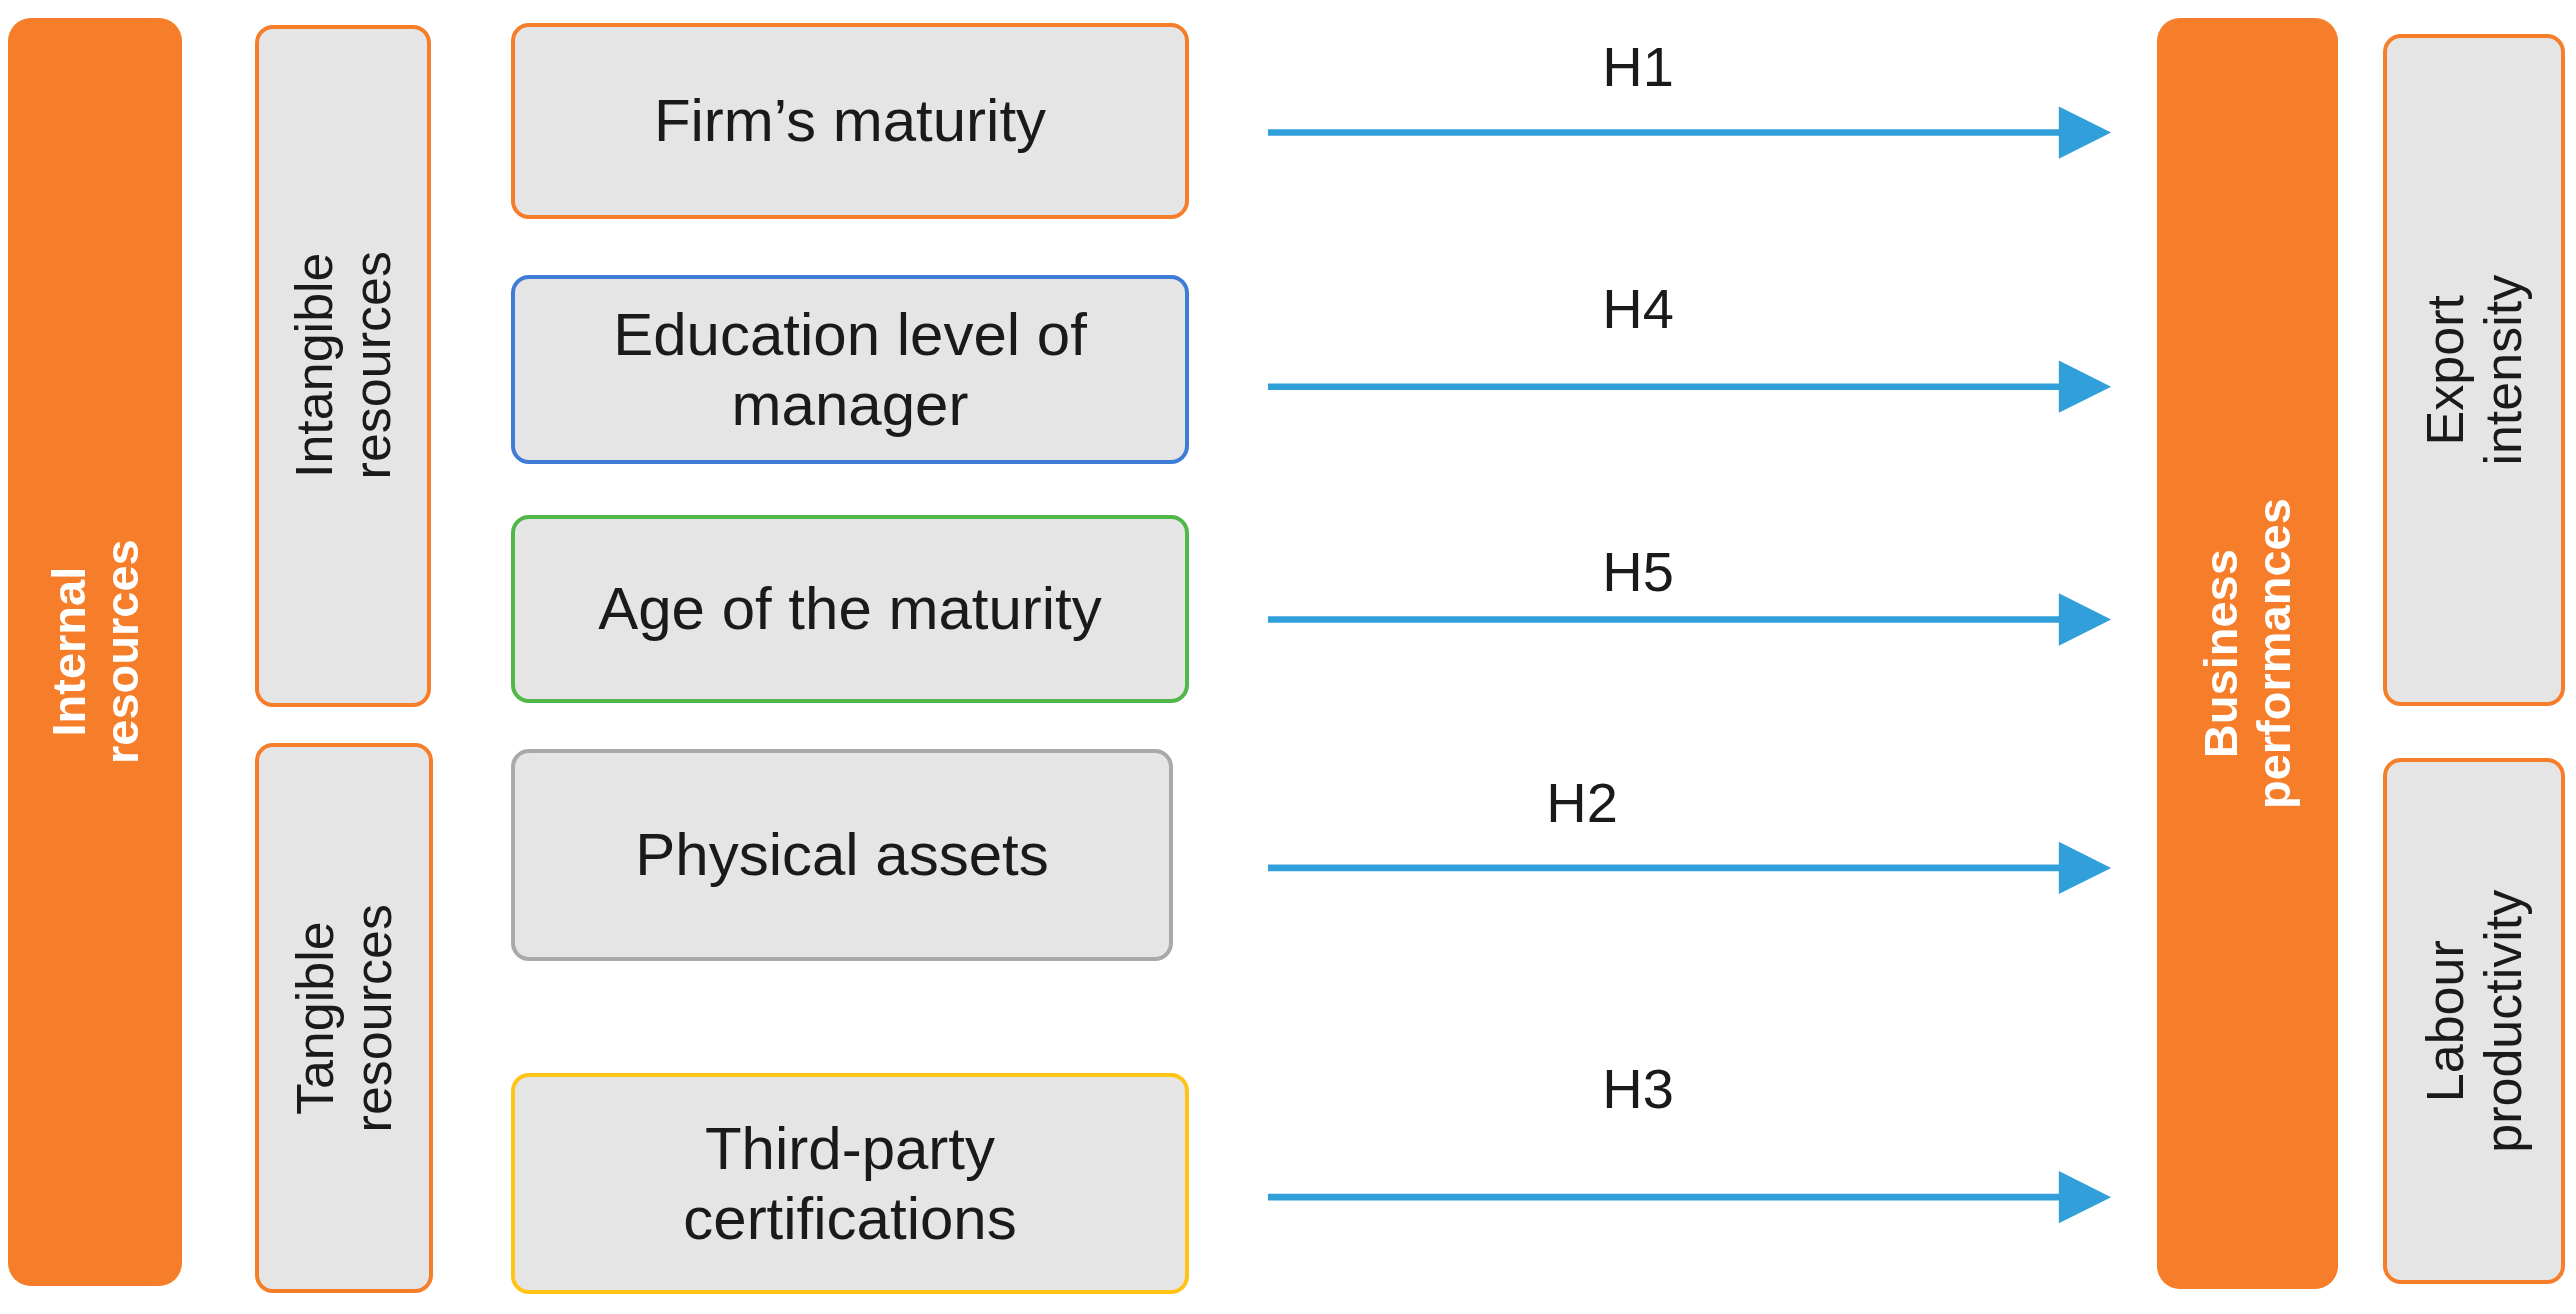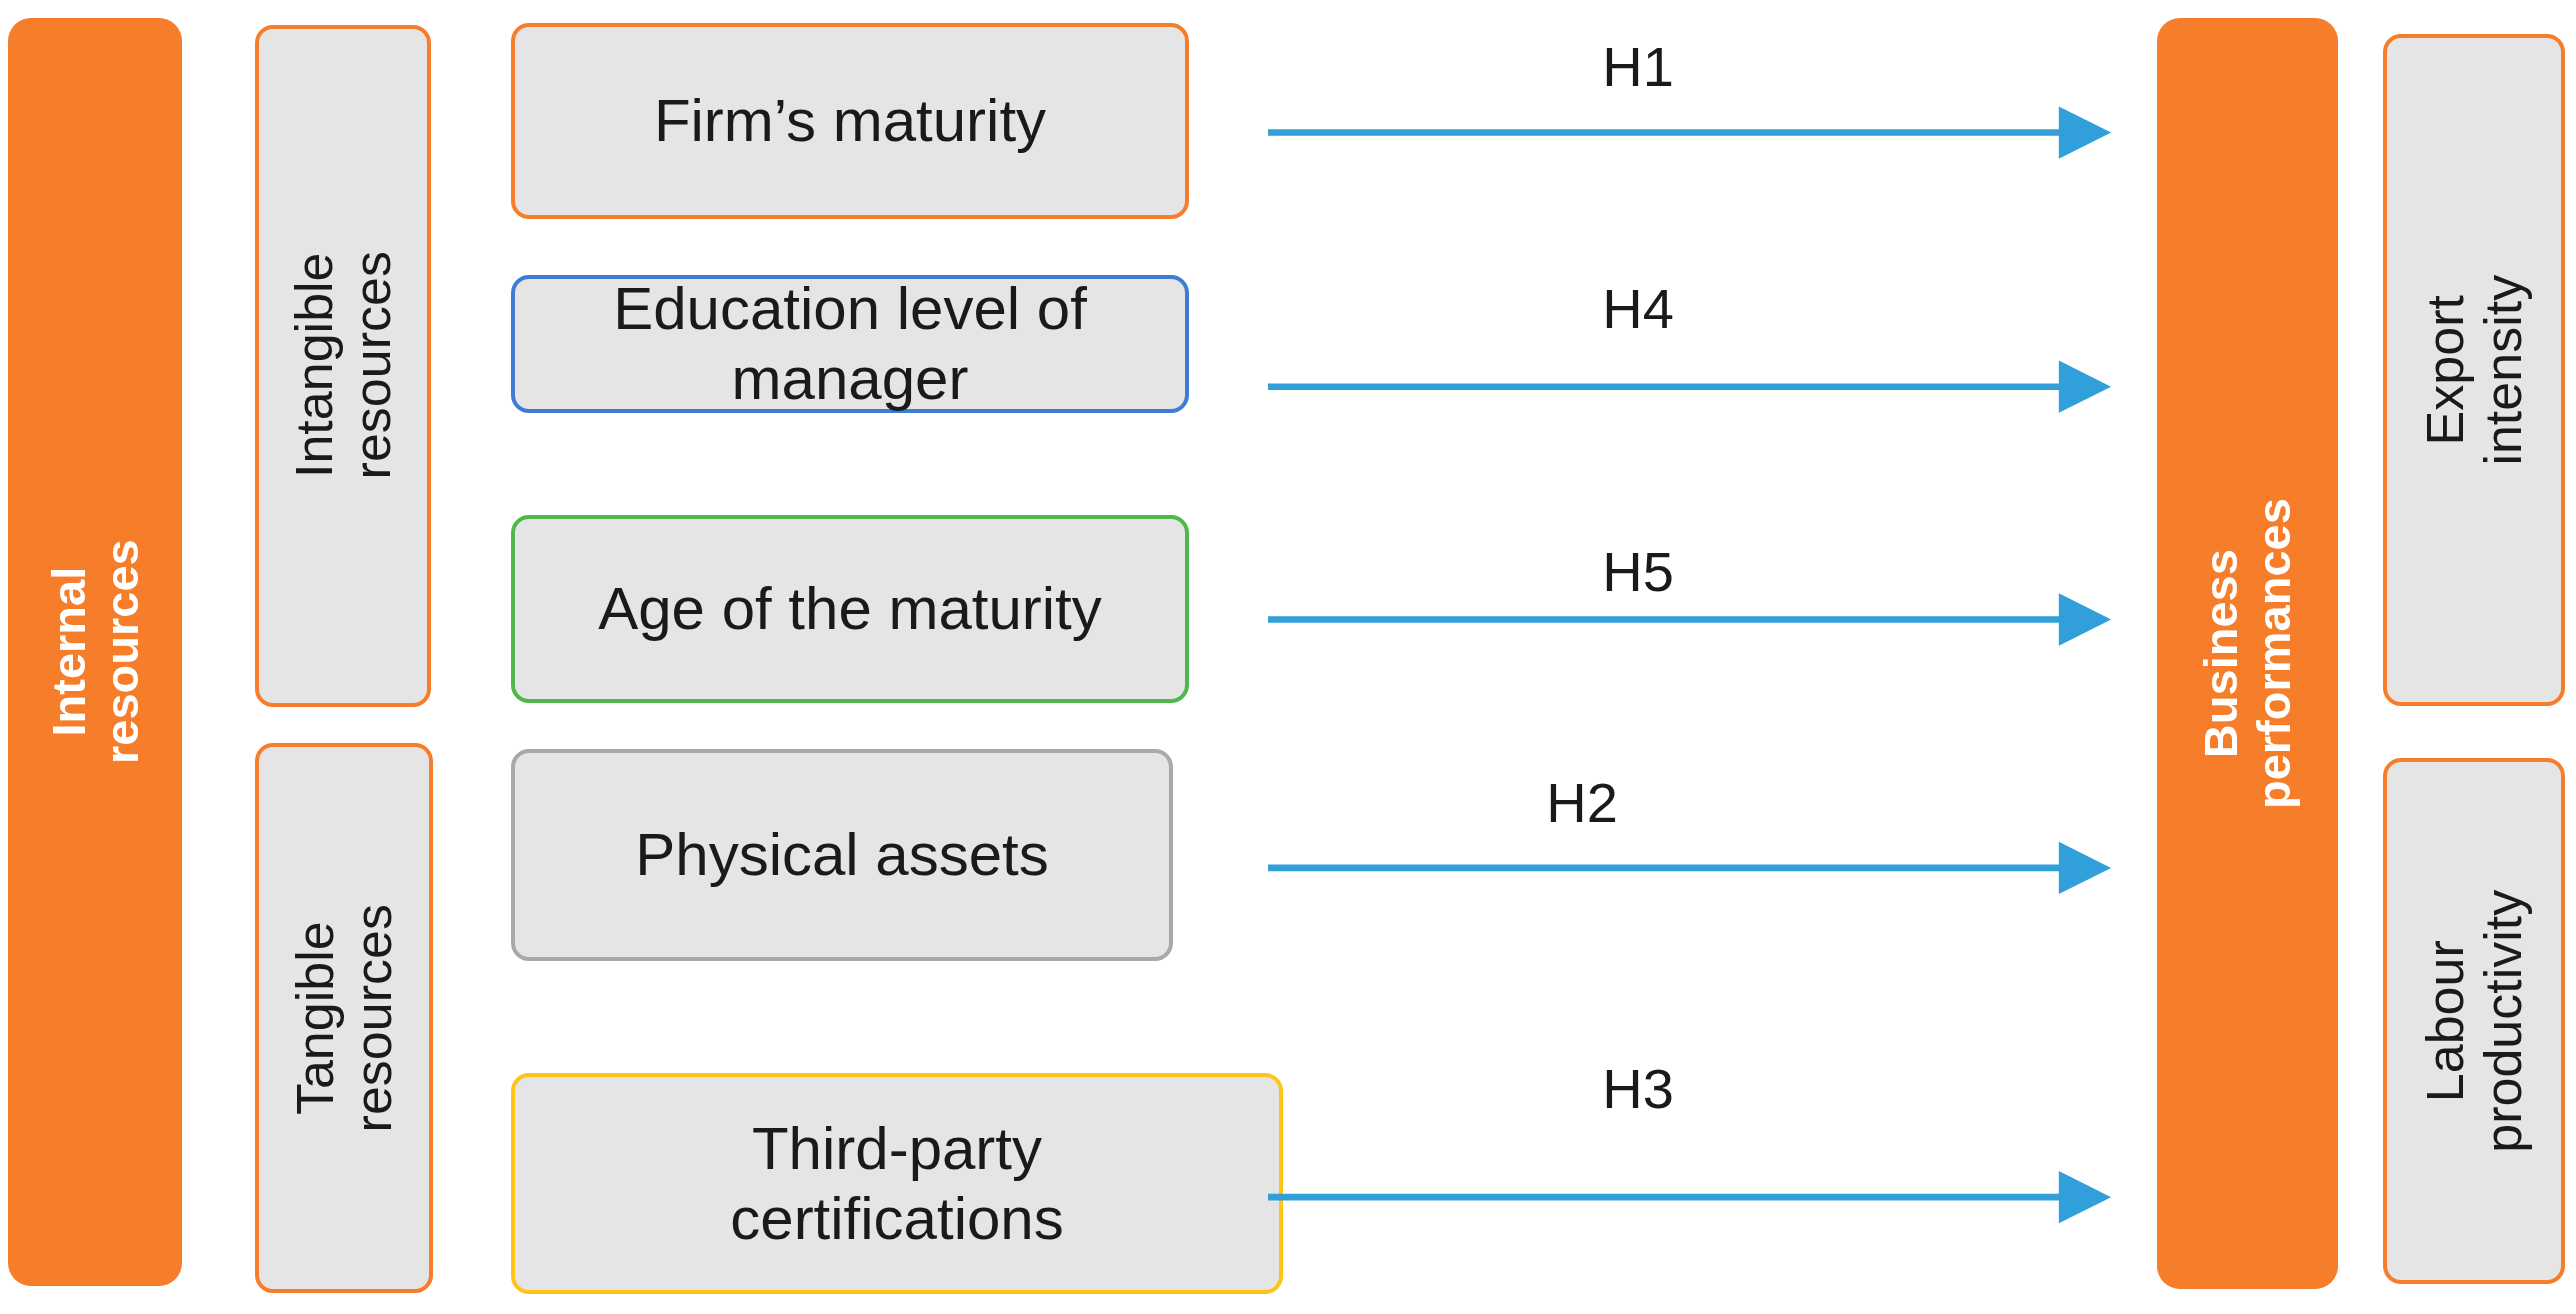--- a/index.html
+++ b/index.html
@@ -113,40 +113,40 @@
       <div class="vtext">Tangible resources</div>
     </div>
   </div>
 
   <div class="obox b-orange" style="left:511px; top:23px; width:678px; height:196px;">
     <div class="hwrap">
       <div class="htext">Firm’s maturity</div>
     </div>
   </div>
 
-  <div class="obox b-blue" style="left:511px; top:275px; width:678px; height:138px;">
+  <div class="obox b-blue" style="left:511px; top:275px; width:678px; height:189px;">
     <div class="hwrap">
       <div class="htext">Education level of
 manager</div>
     </div>
   </div>
 
   <div class="obox b-green" style="left:511px; top:515px; width:678px; height:188px;">
     <div class="hwrap">
       <div class="htext">Age of the maturity</div>
     </div>
   </div>
 
   <div class="obox b-gray" style="left:511px; top:749px; width:662px; height:212px;">
     <div class="hwrap">
       <div class="htext">Physical assets</div>
     </div>
   </div>
 
-  <div class="obox b-yellow" style="left:511px; top:1073px; width:772px; height:221px;">
+  <div class="obox b-yellow" style="left:511px; top:1073px; width:678px; height:221px;">
     <div class="hwrap">
       <div class="htext">Third-party
 certifications</div>
     </div>
   </div>
 
   <div class="hyp-label" style="left:1540px; top:34px;">H1</div>
   <div class="hyp-label" style="left:1540px; top:276px;">H4</div>
   <div class="hyp-label" style="left:1540px; top:539px;">H5</div>
   <div class="hyp-label" style="left:1484px; top:770px;">H2</div>

